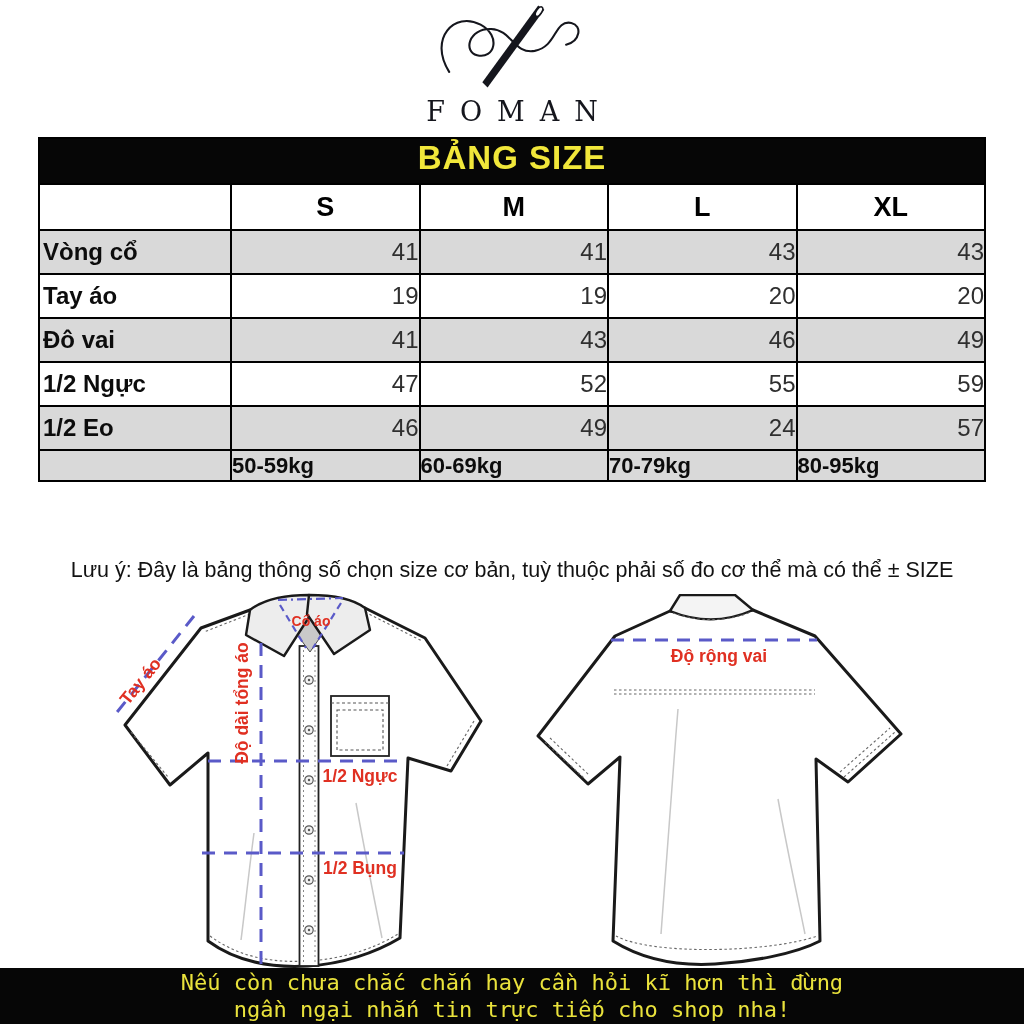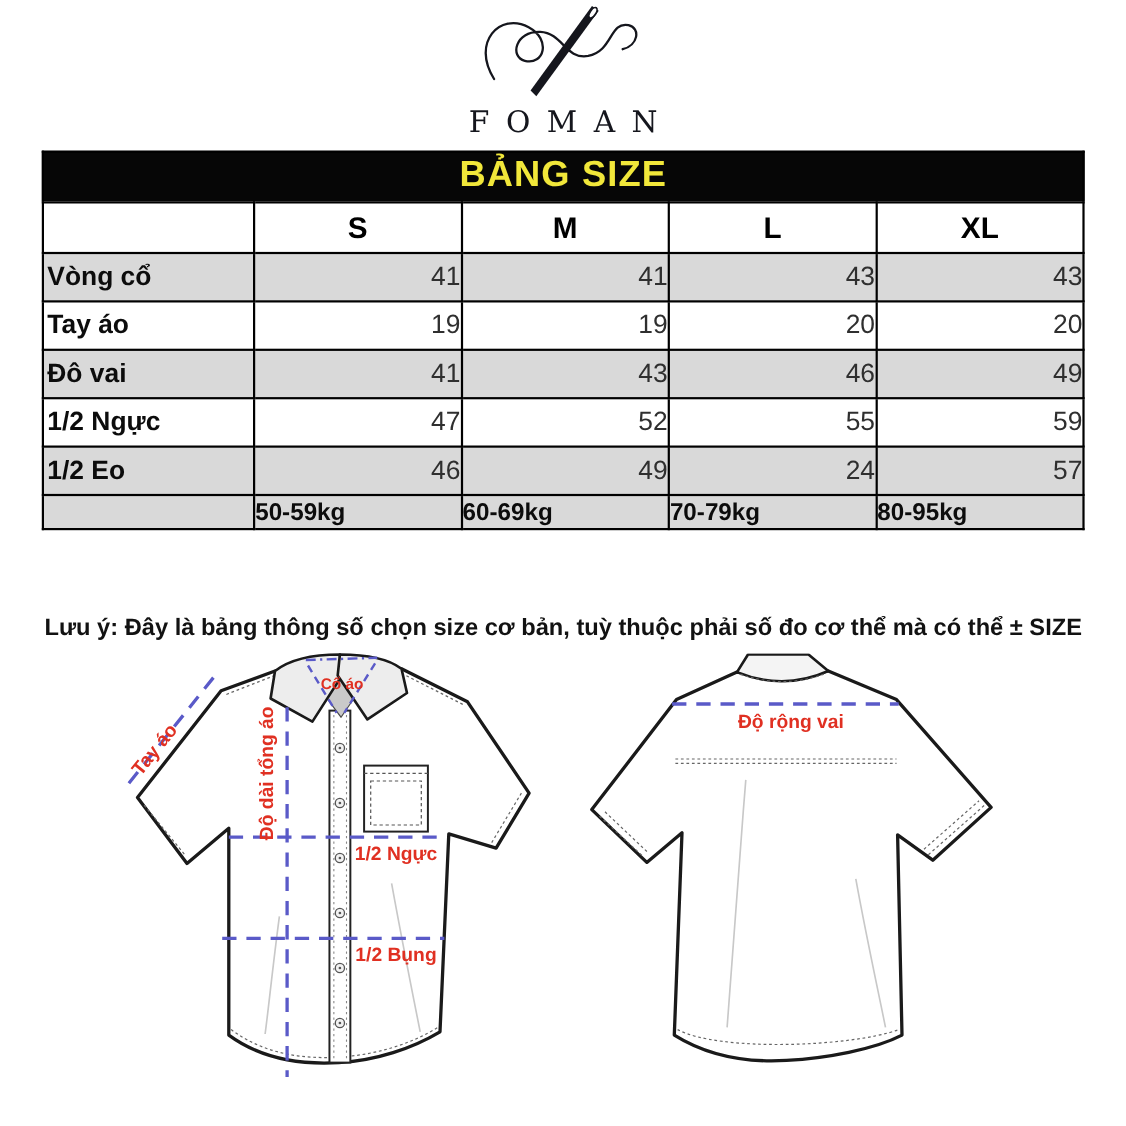--- a/index.html
+++ b/index.html
@@ -32,21 +32,21 @@
   .size-table th.corner{background:#fff;}
   .size-table tr.data-row{height:44px;}
   .size-table tr.gray{background:var(--row-gray);}
   .size-table td.row-label{font-weight:bold;font-size:24px;padding-left:3px;text-align:left;color:#0c0c0c;}
   .size-table td.val{text-align:right;font-size:24px;font-weight:400;color:#2f2f2f;}
   .size-table tr.weights{height:31px;background:var(--row-gray);}
   .size-table tr.weights td{font-weight:bold;font-size:22px;text-align:left;color:#0c0c0c;}
 
   
   .note{position:absolute;top:558px;left:0;width:1024px;text-align:center;
-    font-size:21.5px;color:#121212;font-weight:bold;}
+    font-size:21.5px;color:#121212;}
 
   
   .diagrams{position:absolute;top:588px;left:0;width:1024px;height:400px;}
   .front-shirt{position:absolute;left:98px;top:0;}
   .back-shirt{position:absolute;left:523px;top:6px;}
   .outline{fill:#ffffff;stroke:#1a1a1a;stroke-width:3;stroke-linejoin:round;}
   .collar{fill:#ededed;stroke:#1a1a1a;stroke-width:2.4;stroke-linejoin:round;}
   .collar-inner{fill:#c9c9c9;stroke:#4a4a4a;stroke-width:1;}
   .stitch{fill:none;stroke:#666;stroke-width:1.1;stroke-dasharray:2.5 2.5;}
   .fold{fill:none;stroke:#c8c8c8;stroke-width:1.5;}
@@ -226,14 +226,18 @@
       <path class="stitch" d="M 93,342 C 130,362 250,358 294,342"></path>
 
       <path class="fold" d="M 155,115 C 148,200 142,290 138,340"></path>
       <path class="fold" d="M 255,205 C 265,260 276,310 282,340"></path>
 
       <path class="ann" d="M 88,46 L 294,46"></path>
       <text class="ann-text" x="196" y="68" text-anchor="middle">Độ rộng vai</text>
     </svg>
   </div>
 
+  <div class="footer">
+    <div>Nếu còn chưa chắc chắn hay cần hỏi kĩ hơn thì đừng</div>
+    <div>ngần ngại nhắn tin trực tiếp cho shop nha!</div>
+  </div>
 
 </div>
 
 </body></html>

